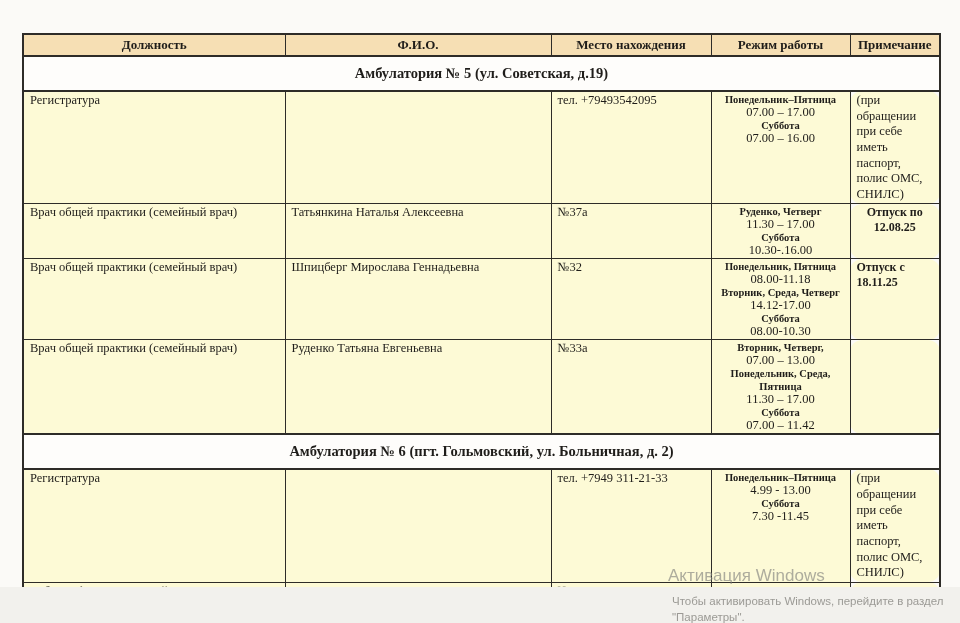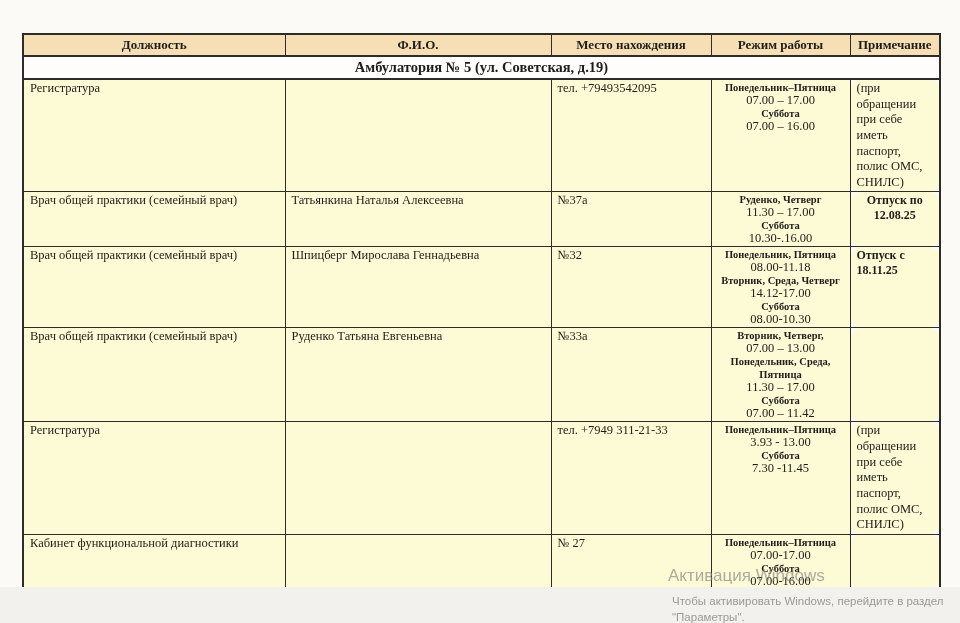--- a/index.html
+++ b/index.html
@@ -28,21 +28,21 @@
     background:#f6dfb4;
     font-weight:bold;font-size:13px;
     text-align:center;vertical-align:middle;
     border-bottom:2px solid #2e2c28;
     padding:2px 2px;
   }
   tr.section-row td{
     background:#fefdfb;
     font-weight:bold;font-size:14.5px;
     text-align:center;vertical-align:middle;
-    padding:2px 2px;
+    padding:8px 2px;
     border-top:2px solid #2e2c28;border-bottom:2px solid #2e2c28;margin-left:28px;
   }
   tr.data-row td{ background:#fdfad6; font-size:12.5px; line-height:1.25; }
   td.cell-left{ text-align:left; }
   td.schedule-cell{ text-align:center; padding:1px 2px; }
   td.schedule-cell .day{ font-weight:bold; font-size:10.5px; line-height:13px; }
   td.schedule-cell .time{ font-size:12.5px; line-height:13px; }
   td.note-cell{ font-size:11.5px; line-height:1.22; padding:1px 4px;border-radius:12px; }
   td.note-cell.bold{ font-weight:bold; font-size:12px; }
   td.note-cell.center{ text-align:center; }
@@ -136,27 +136,30 @@
           <div class="day">Вторник, Четверг,</div>
           <div class="time">07.00 – 13.00</div>
           <div class="day">Понедельник, Среда,</div>
           <div class="day">Пятница</div>
           <div class="time">11.30 – 17.00</div>
           <div class="day">Суббота</div>
           <div class="time">07.00 – 11.42</div>
         </td>
         <td class="note-cell"></td>
       </tr>
+      <tr class="section-row" style="height: 25px;">
+        <td colspan="5">Амбулатория № 6 (пгт. Гольмовский, ул. Больничная, д. 2)</td>
+      </tr>
       <tr class="data-row" style="height: 55px;">
         <td class="cell-left">Регистратура</td>
         <td class="cell-left"></td>
         <td class="cell-left">тел. +7949 311-21-33</td>
         <td class="schedule-cell">
           <div class="day">Понедельник–Пятница</div>
-          <div class="time">3.93 - 13.00</div>
+          <div class="time">4.99 - 13.00</div>
           <div class="day">Суббота</div>
           <div class="time">7.30 -11.45</div>
         </td>
         <td class="note-cell">
           <div>(при обращении при себе иметь паспорт, полис ОМС, СНИЛС)</div>
         </td>
       </tr>
       <tr class="data-row" style="height: 51px;">
         <td class="cell-left">Кабинет функциональной диагностики</td>
         <td class="cell-left"></td>

